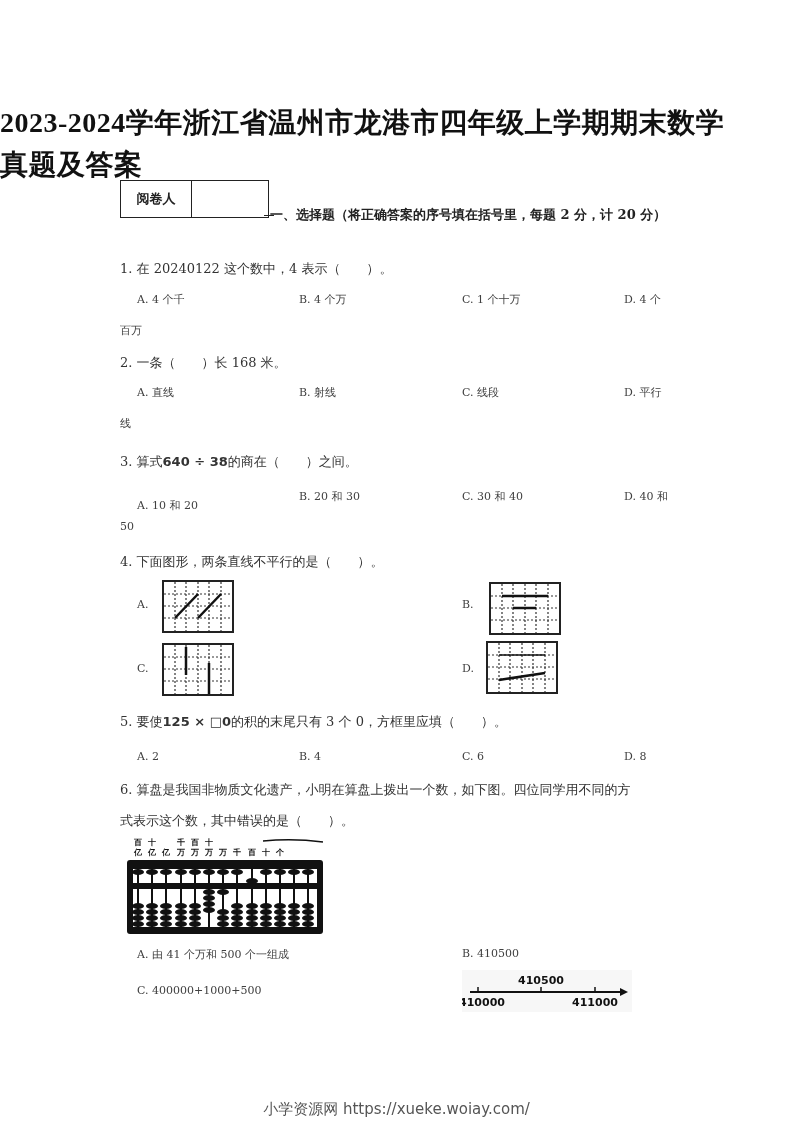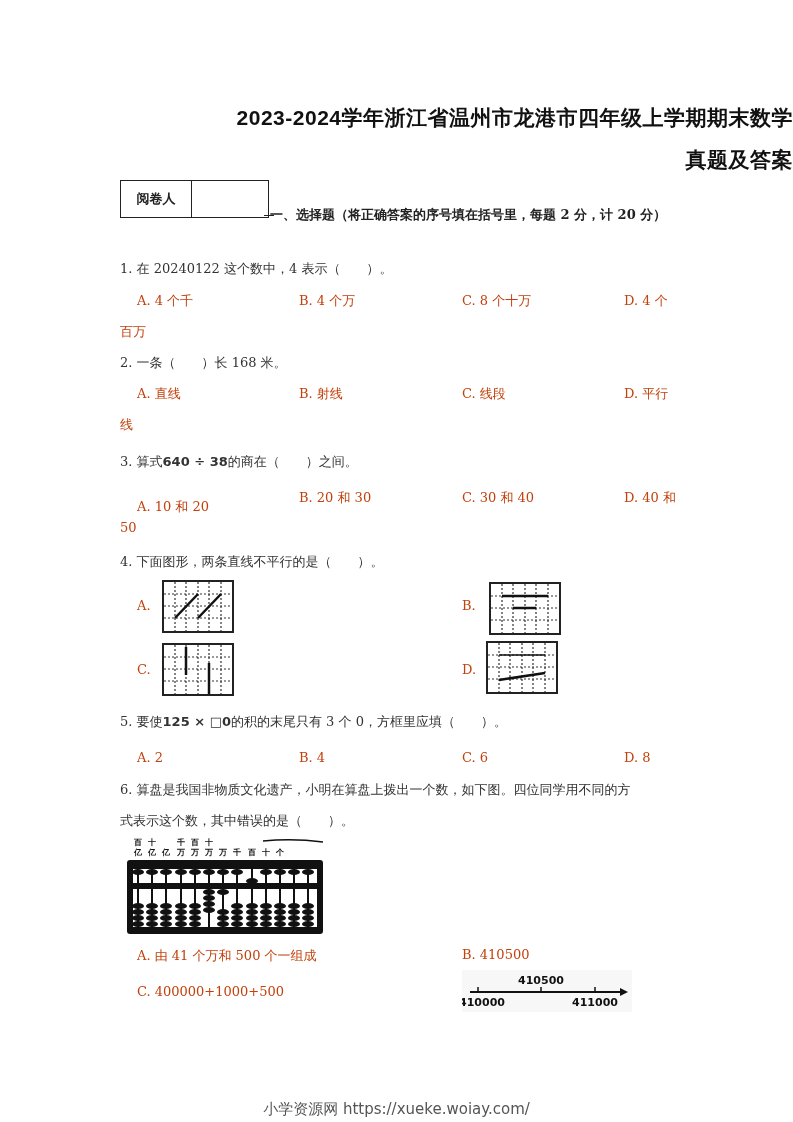--- a/index.html
+++ b/index.html
@@ -1,30 +1,30 @@
 <!DOCTYPE html>
 <html><head>
 <meta charset="utf-8">
 <style>
   html, body { margin: 0; padding: 0; background: #ffffff; }
   body { width: 793px; height: 1122px; position: relative; overflow: hidden;
          font-family: "DejaVu Serif", "Liberation Serif", serif; color: #222; }
   .abs { position: absolute; }
-  .title { left: 0; width: 793px; text-align: right; font-weight: bold; font-size: 21px; color: #111;
-           font-family: Liberation Sans, sans-serif; letter-spacing: 0.5px; }
+  .title { left: 0; width: 793px; text-align: left; font-weight: bold; font-size: 28px; color: #111;
+           font-family: Liberation Serif, serif; letter-spacing: 0.5px; }
   .t1 { top: 104px; }
   .t2 { top: 146px; }
   .grader { left: 120px; top: 180px; border-collapse: collapse; }
   .grader td { border: 1px solid #222; height: 34px; font-size: 13px; text-align: center; font-weight: bold; }
   .grader td.lbl { width: 68px; }
   .grader td.val { width: 74px; }
   .section { left: 270px; top: 206px; font-size: 13px; font-weight: bold; color: #222; }
   .section::before { content: ""; position: absolute; left: -6px; top: 9px; width: 10px; border-top: 1px solid #222; }
   .q { left: 120px; font-size: 13px; color: #333; white-space: nowrap; }
-  .opt { font-size: 13px; color: #c2410c; white-space: nowrap; }
+  .opt { font-size: 11px; color: #404040; white-space: nowrap; }
   .mathb { font-family: "DejaVu Sans", sans-serif; font-weight: bold; font-size: 13px; }
   .grid { position: absolute; border: 2px solid #222; background: #fff; }
   .grid svg { display: block; }
   .footer { left: 0; width: 793px; text-align: center; top: 1064px; font-size: 15px; color: #555;
             font-family: "DejaVu Sans", sans-serif; margin-top: 36px; }
   .abacus { left: 123px; top: 836px; }
   .numline { left: 462px; top: 970px; text-decoration: underline; }
 </style>
 </head>
 <body>
@@ -42,21 +42,21 @@
   </table>
 
 <div class="abs section">一、选择题（将正确答案的序号填在括号里，每题 2 分，计 20 分）</div>
 
 <div class="abs q" style="top:260px">
   <span>1.</span>
   <span>在 20240122 这个数中，4 表示（　　）。</span>
 </div>
 <div class="abs opt" style="left:137px;top:292px">A. 4 个千</div>
 <div class="abs opt" style="left:299px;top:292px">B. 4 个万</div>
-<div class="abs opt" style="left:462px;top:292px">C. 8 个十万</div>
+<div class="abs opt" style="left:462px;top:292px">C. 1 个十万</div>
 <div class="abs opt" style="left:624px;top:292px">D. 4 个</div>
 <div class="abs opt" style="left:120px;top:323px">百万</div>
 
 <div class="abs q" style="top:354px">
   <span>2.</span>
   <span>一条（　　）长 168 米。</span>
 </div>
 <div class="abs opt" style="left:137px;top:385px">A. 直线</div>
 <div class="abs opt" style="left:299px;top:385px">B. 射线</div>
 <div class="abs opt" style="left:462px;top:385px">C. 线段</div>

